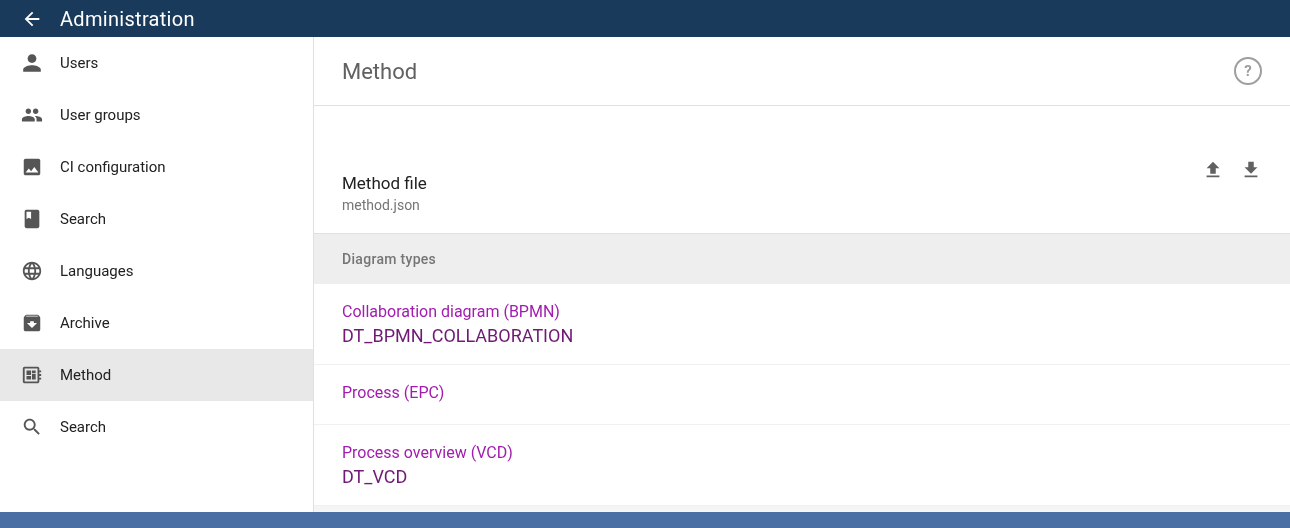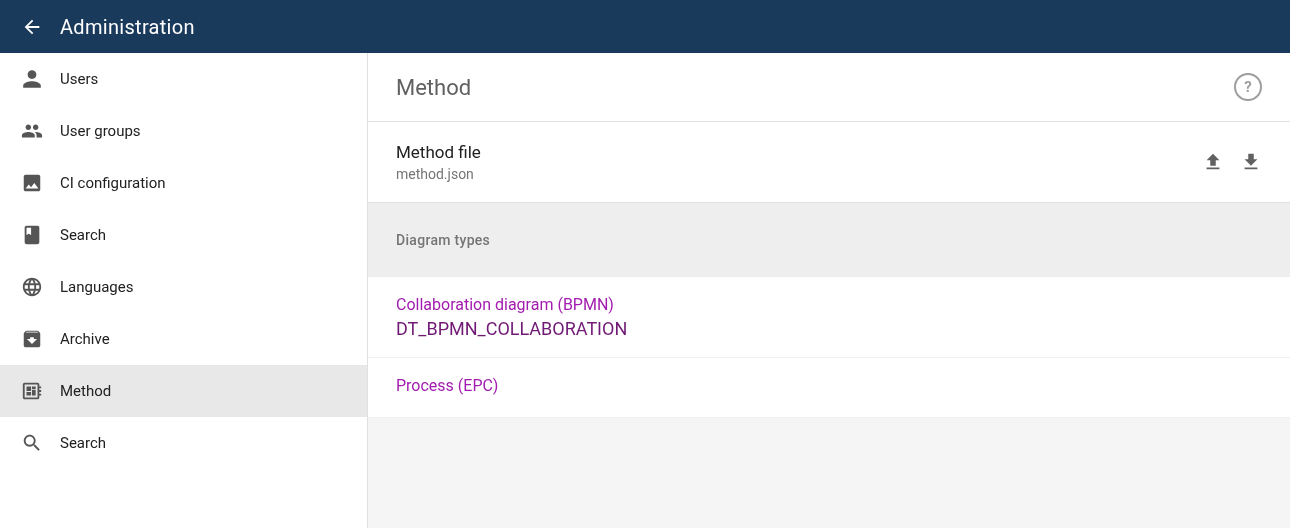--- a/index.html
+++ b/index.html
@@ -1,21 +1,21 @@
 <!DOCTYPE html>
 <html><head>
   <meta charset="utf-8">
   <style>
     * { box-sizing: border-box; margin: 0; padding: 0; }
     body { font-family: Roboto, Arial, sans-serif; background: #4a6fa5; height: 528px; overflow: hidden; }
 
     
     .header {
       background: #1a3a5c;
-      height: 53px;
+      height: 37px;
       display: flex;
       align-items: center;
       padding: 0 16px;
       gap: 12px;
     }
     .header-back-btn {
       color: white;
       font-size: 22px;
       cursor: pointer;
       display: flex;
@@ -32,21 +32,21 @@
     }
 
     
     .main-layout {
       display: flex;
       height: calc(528px - 53px);
     }
 
     
     .sidebar {
-      width: 368px;
+      width: 314px;
       background: #ffffff;
       border-right: 1px solid #e0e0e0;
       display: flex;
       flex-direction: column;
       overflow-y: auto;
     }
     .sidebar-item {
       display: flex;
       align-items: center;
       gap: 16px;
@@ -117,20 +117,21 @@
       justify-content: space-between;
       border-bottom: 1px solid #e0e0e0;
       margin-bottom: 0;
     }
     .method-file-info {}
     .method-file-label {
       font-size: 17px;
       font-weight: 400;
       color: #212121;
       margin-bottom: 4px;
+      margin-top: 47px;
     }
     .method-file-name {
       font-size: 14px;
       color: #757575;
     }
     .method-file-actions {
       display: flex;
       gap: 16px;
       align-items: center;
     }
@@ -139,21 +140,21 @@
       font-size: 20px;
       cursor: pointer;
       display: flex;
       align-items: center;
       justify-content: center;
     }
 
     
     .diagram-types-header {
       background: #eeeeee;
-      padding: 29px 28px;
+      padding: 17px 28px;
       font-size: 14px;
       color: #757575;
       font-weight: 500;
       letter-spacing: 0.3px;
     }
 
     .diagram-item {
       background: #ffffff;
       padding: 18px 28px;
       border-bottom: 1px solid #f0f0f0;
@@ -301,15 +302,19 @@
 
     <div class="diagram-item">
       <div class="diagram-item-title">Collaboration diagram (BPMN)</div>
       <div class="diagram-item-code">DT_BPMN_COLLABORATION</div>
     </div>
 
     <div class="diagram-item">
       <div class="diagram-item-title">Process (EPC)</div>
     </div>
 
+    <div class="diagram-item">
+      <div class="diagram-item-title">Process overview (VCD)</div>
+      <div class="diagram-item-code">DT_VCD</div>
+    </div>
 
   </div>
 </div>
 
 </body></html>

